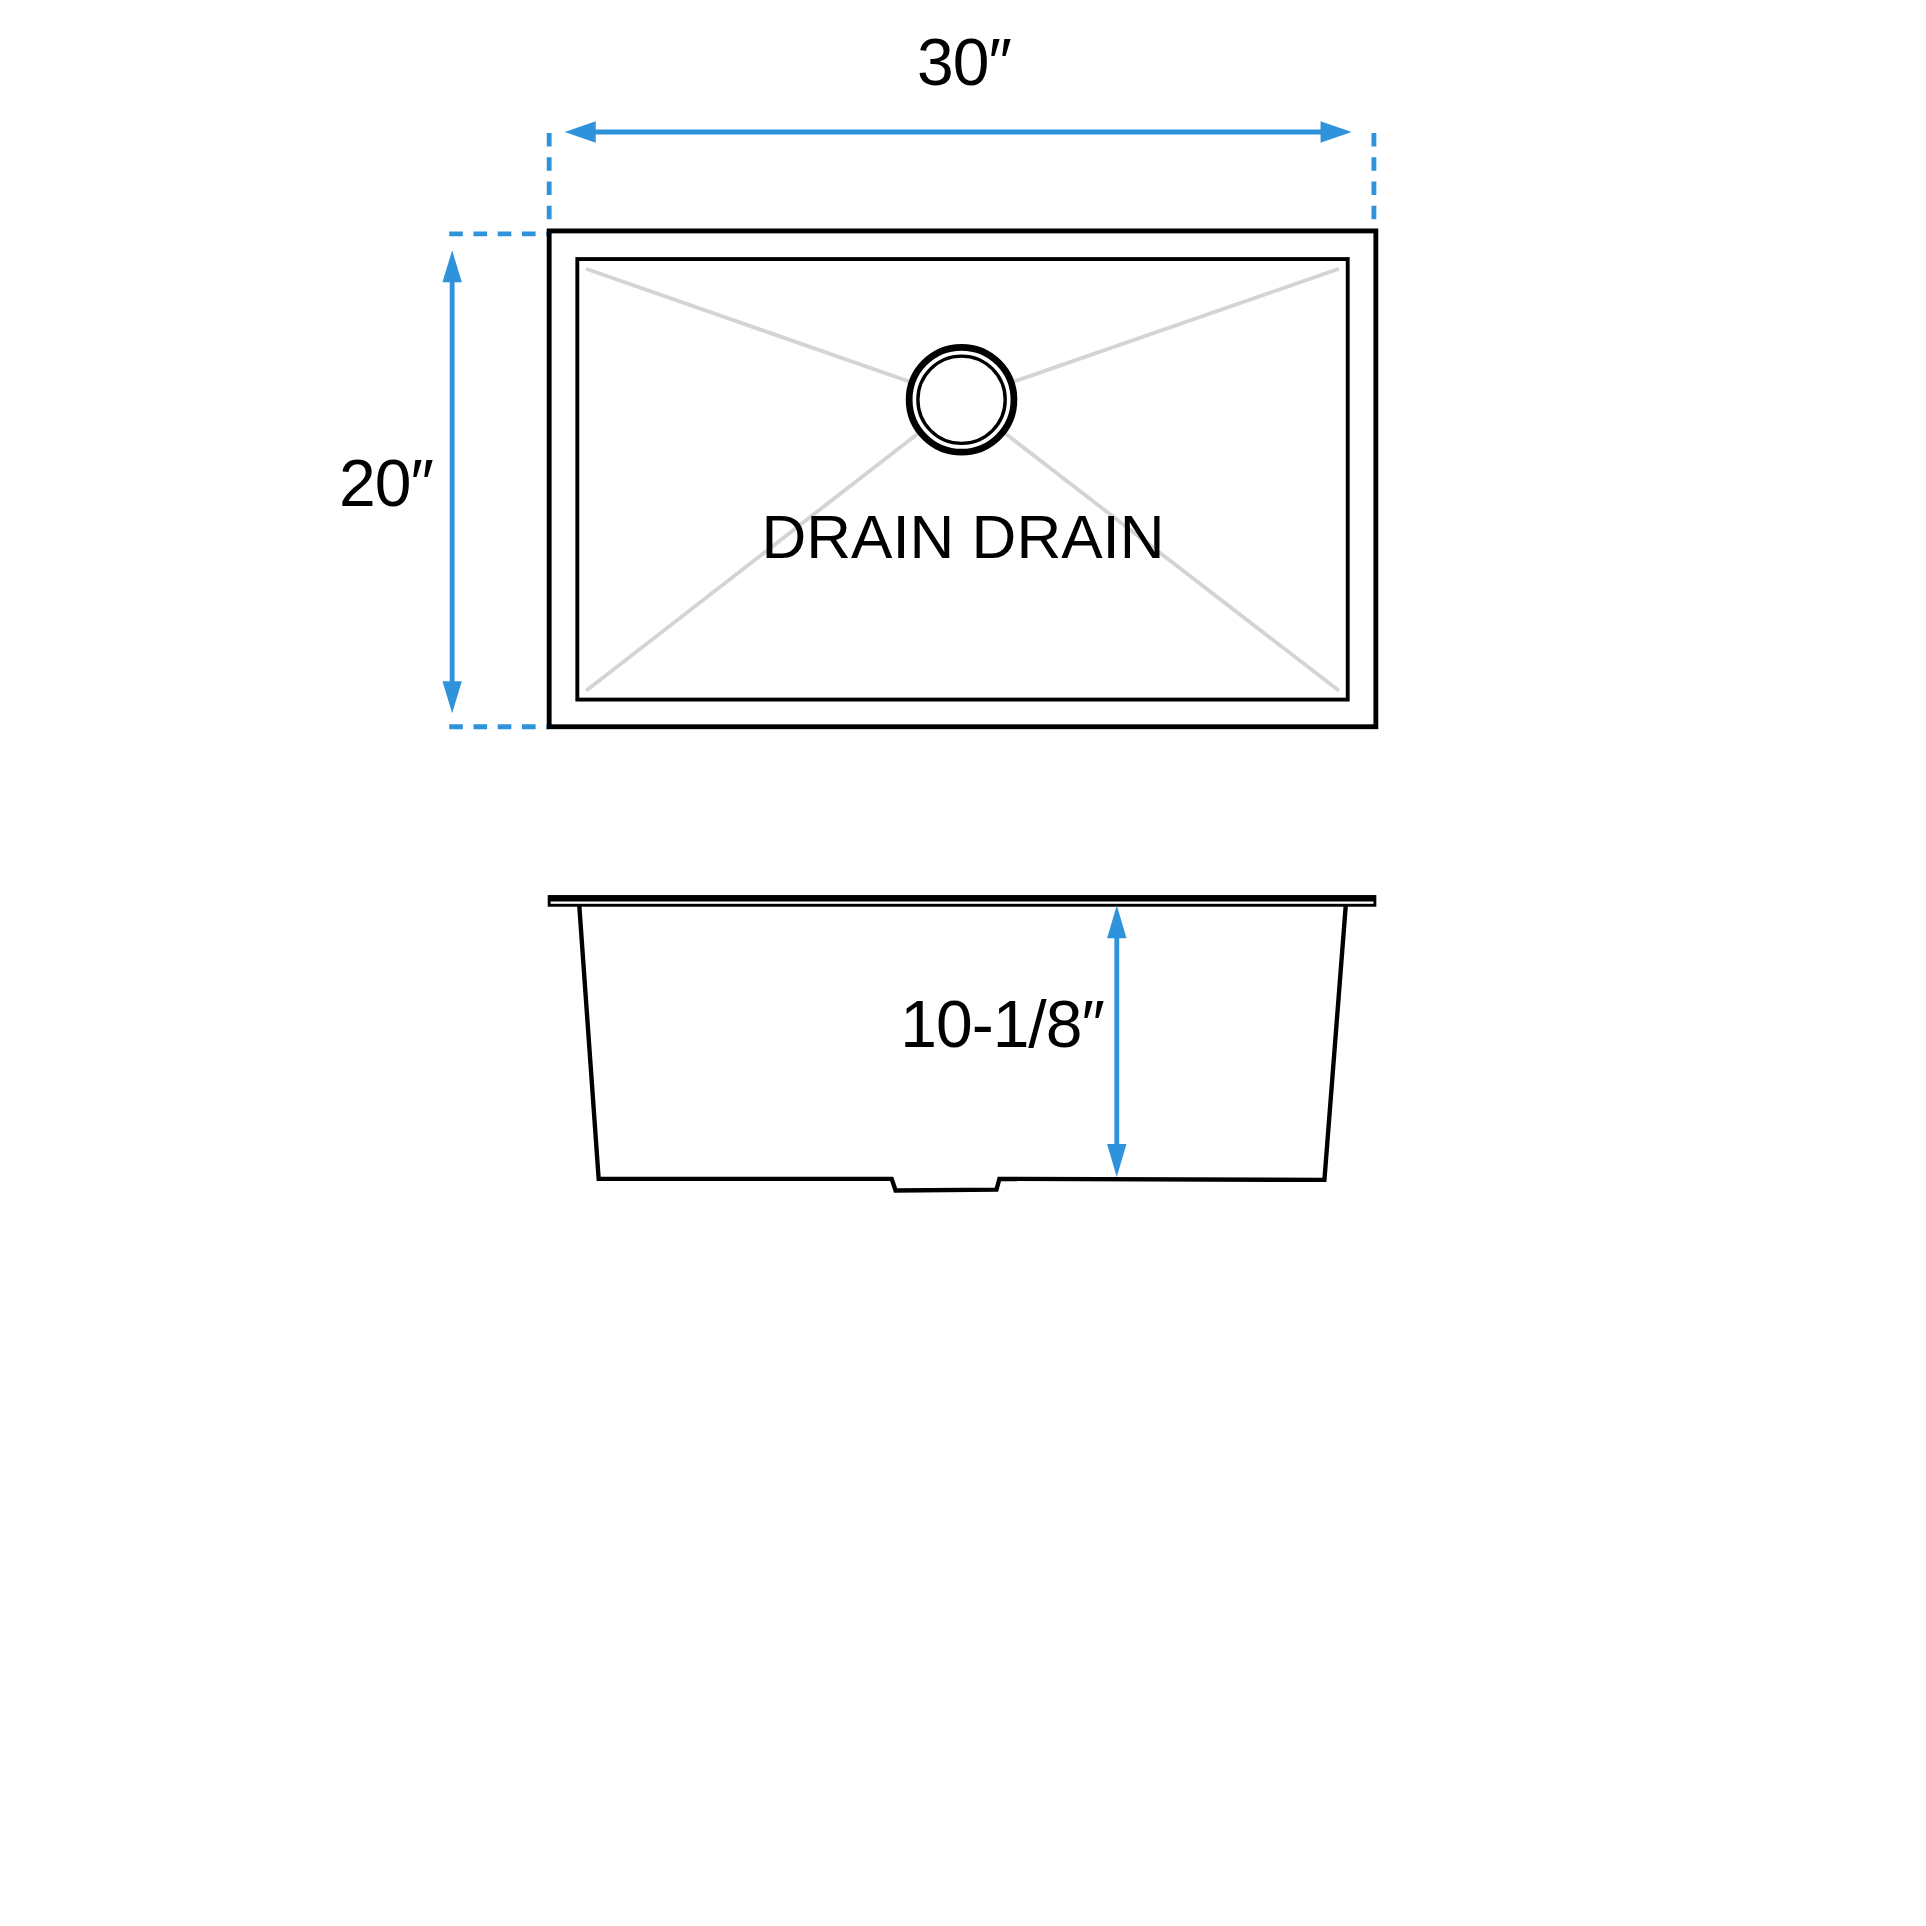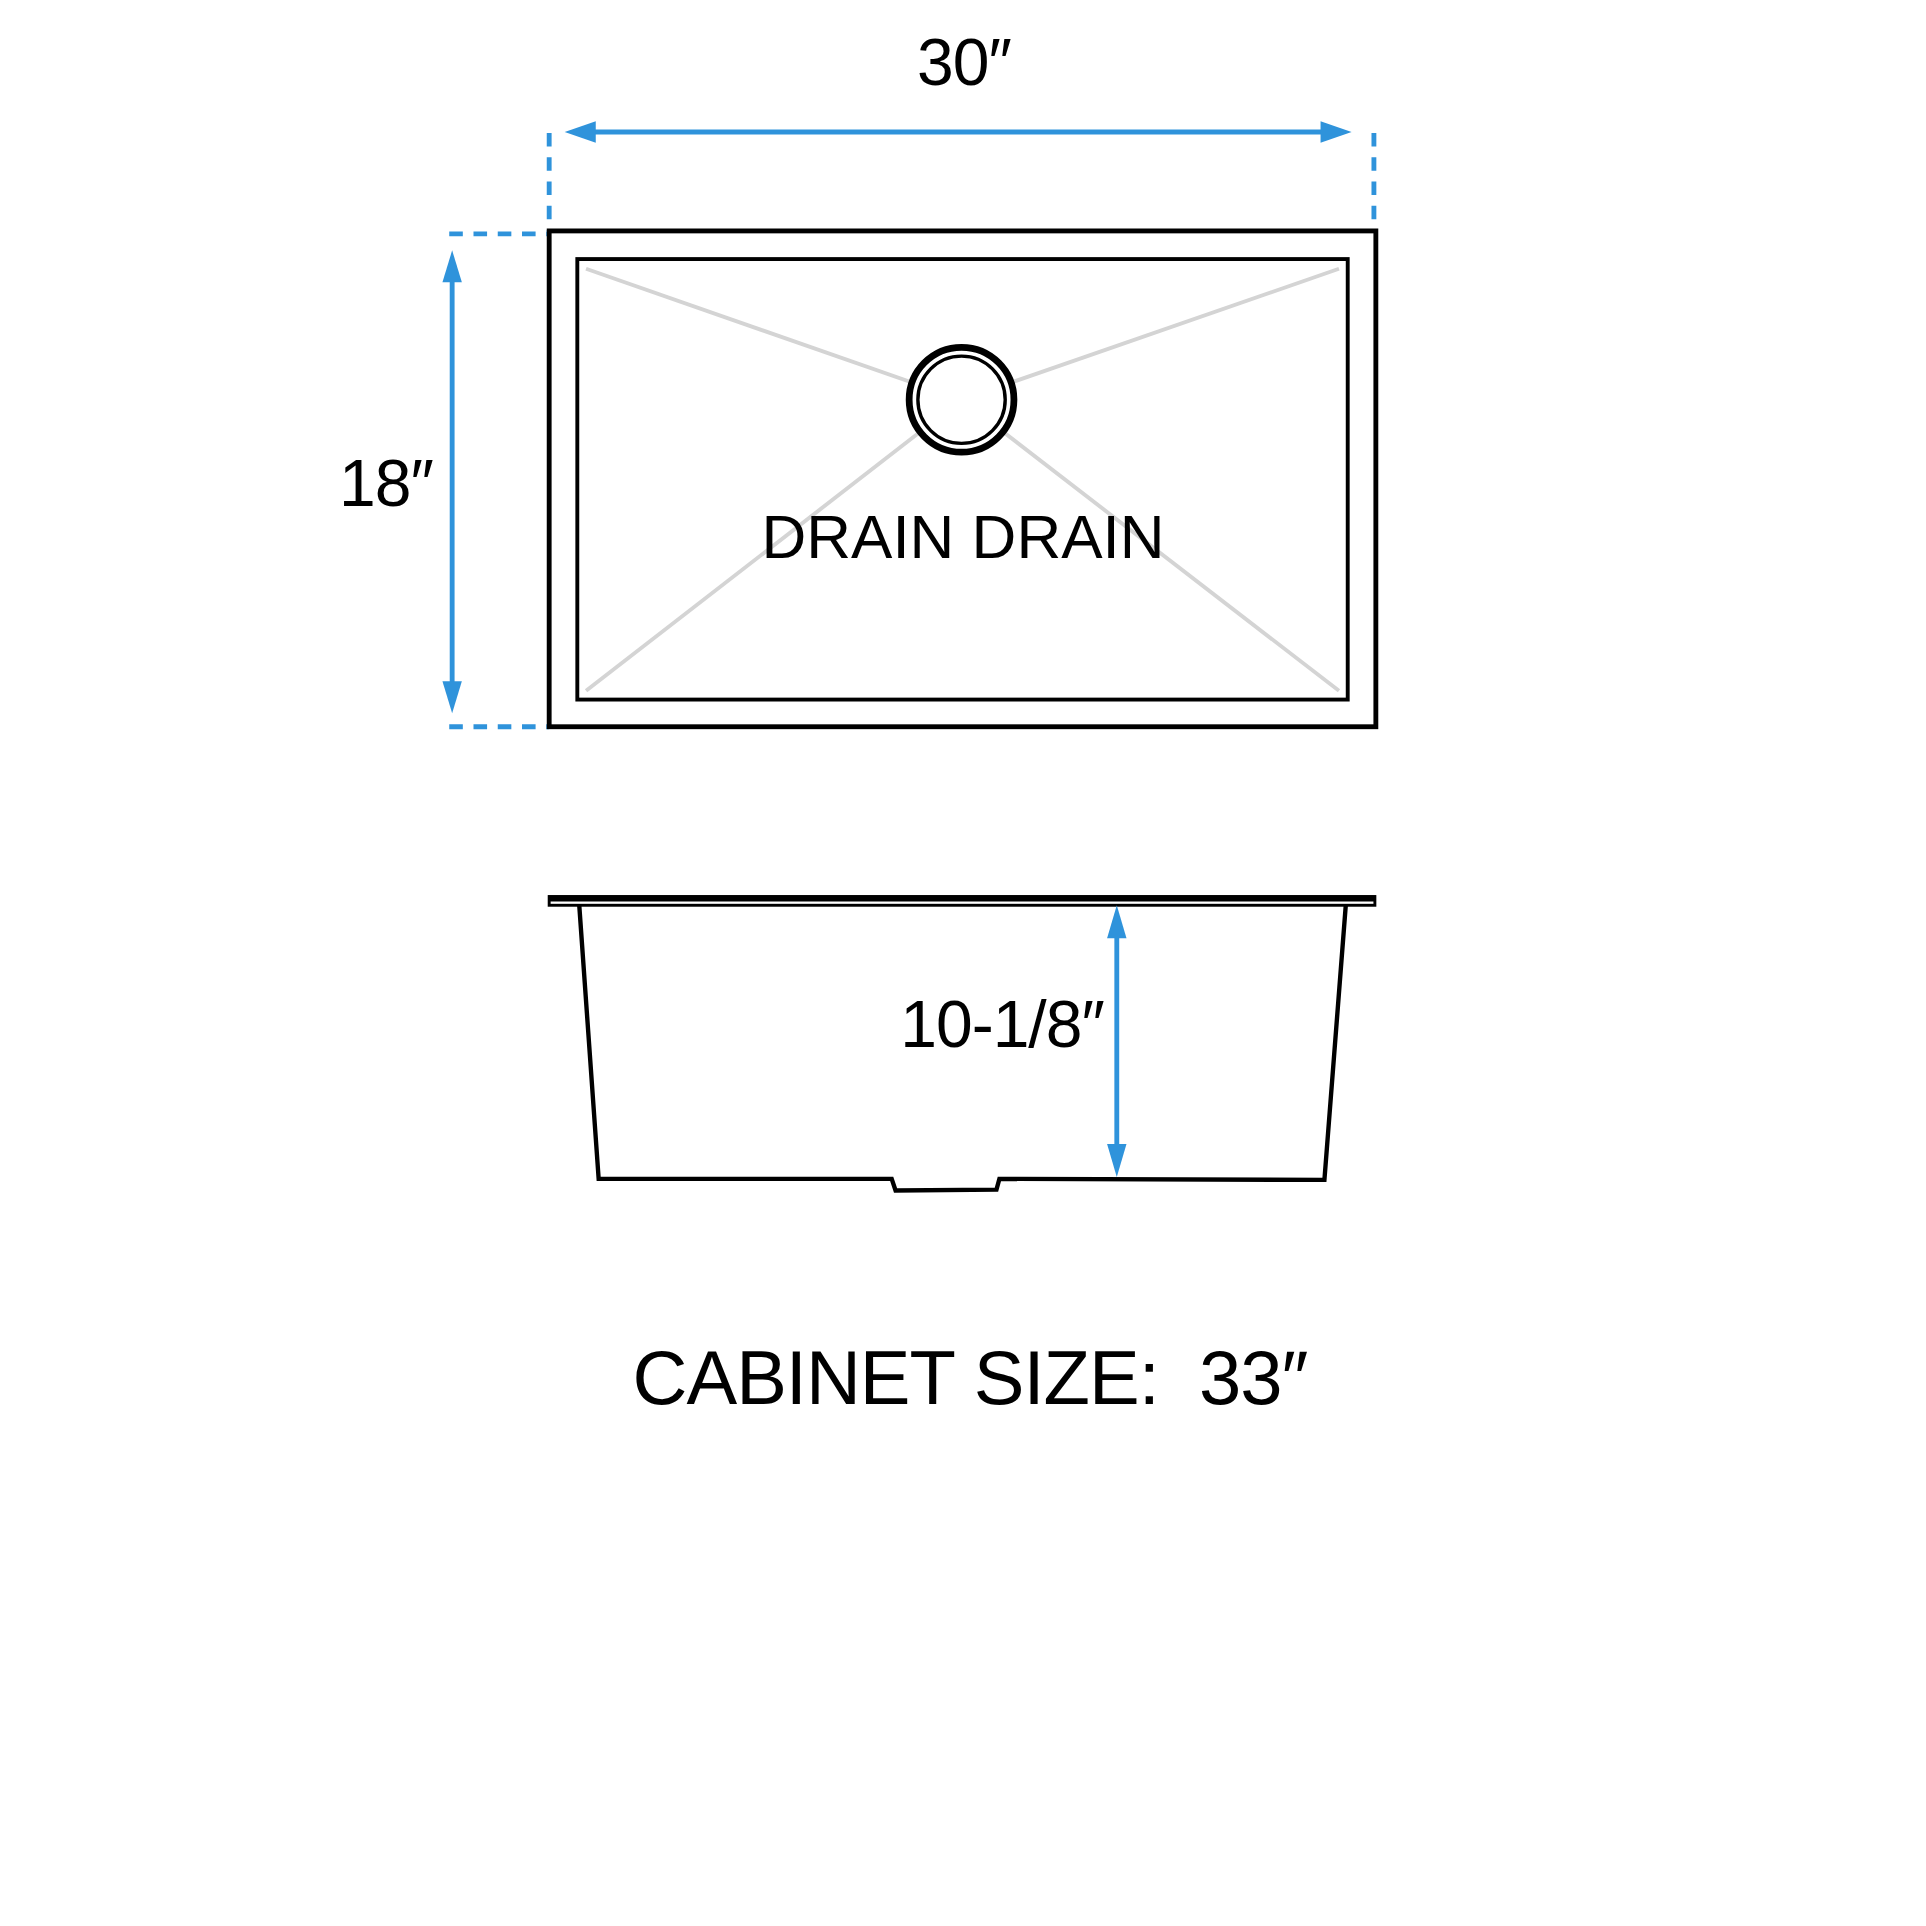--- a/index.html
+++ b/index.html
@@ -80,21 +80,20 @@
 
     <g stroke="var(--accent)" fill="var(--accent)">
       <line x1="1151" y1="958" x2="1151" y2="1188" stroke-width="5"></line>
       <polygon stroke="none" points="1151,933 1141,967 1161,967"></polygon>
       <polygon stroke="none" points="1151,1213 1141,1179 1161,1179"></polygon>
     </g>
   </svg>
 
   <div class="label dim-label" style="left:964px; top:62px;">30″</div>
 
-  <div class="label dim-label" style="left:386px; top:483px;">18″</div>
+  <div class="label dim-label" style="left:386px; top:483px;">20″</div>
 
   <div class="label drain-label" style="left:963px; top:537px;">DRAIN DRAIN</div>
 
   <div class="label dim-label" style="left:1002px; top:1024px;">10-1/8″</div>
 
-  <div class="label caption-label" style="left:970px; top:1378px;">CABINET SIZE:  33″</div>
 </div>
 
 
 </body></html>

